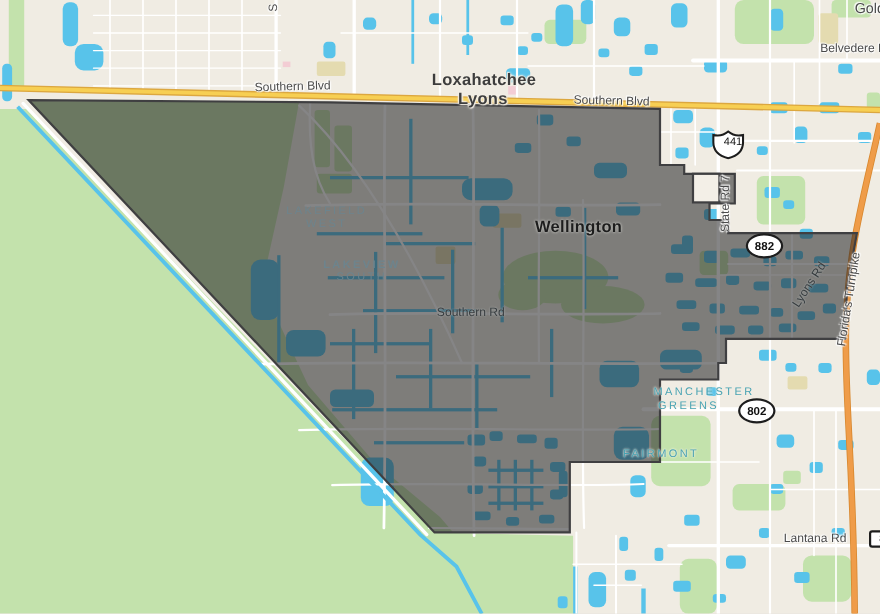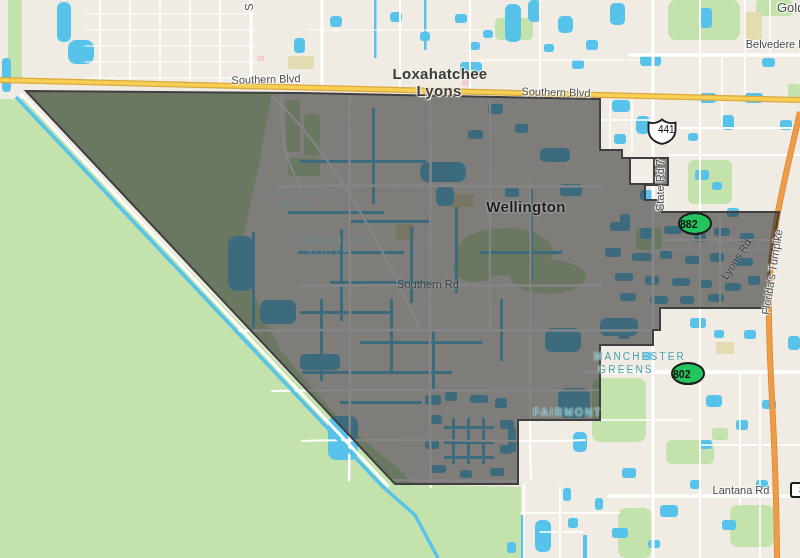--- a/index.html
+++ b/index.html
@@ -11,22 +11,22 @@
         text-shadow:0 0 2px #f3efe6,0 0 3px #f3efe6,1px 1px 1px #f3efe6,-1px -1px 1px #f3efe6;}
   .city-dim{font-size:15px;font-weight:600;color:#1d1d1d;letter-spacing:.3px;
         text-shadow:0 0 3px rgba(200,200,195,.85),0 0 2px rgba(200,200,195,.85);}
   .road{font-size:11px;color:#4b4b4b;
         text-shadow:0 0 2px #fff,0 0 2px #fff,1px 1px 1px #fff,-1px -1px 1px #fff;}
   .road-dim{font-size:11px;color:#373c3f;
         text-shadow:0 0 2px rgba(165,170,170,.8),0 0 2px rgba(165,170,170,.8);}
   .hood{font-size:10px;font-weight:500;letter-spacing:2.2px;color:#47a2b2;text-align:center;line-height:12px;
         text-shadow:0 0 2px #f3efe6,0 0 2px #f3efe6;}
   .hood-dim{font-size:10px;font-weight:500;letter-spacing:2.2px;color:#6d848d;text-align:right;line-height:11px;}
-  .oval-shield{position:absolute;width:34px;height:23px;background:#22c55e;border:2.5px solid #1d1d1d;
-        border-radius:50%;display:flex;align-items:center;
+  .oval-shield{position:absolute;width:34px;height:23px;background:#ffffff;border:2.5px solid #1d1d1d;
+        border-radius:50%;display:flex;align-items:center;justify-content:center;
         font-size:10.5px;font-weight:bold;color:#111;box-sizing:border-box;pointer-events:none;}
   .rect-shield{position:absolute;width:24px;height:16px;background:#fff;border:2px solid #1d1d1d;
         border-radius:3px;display:flex;align-items:center;justify-content:center;
         font-size:10px;font-weight:bold;color:#111;box-sizing:border-box;pointer-events:none;}
   .us-shield{position:absolute;width:32px;height:27px;pointer-events:none;}
   .us-shield svg{position:absolute;left:0;top:0;}
   .us-shield span{position:absolute;left:0;top:6px;width:100%;text-align:left;
         font-size:10px;font-weight:normal;color:#111;margin-left:12px;}
 </style>
 </head>
@@ -283,21 +283,21 @@
   <div class="lbl road" style="left:741px;top:490px;">Lantana Rd</div>
   <div class="lbl road" style="left:249px;top:7px;transform:translate(-50%,-50%) rotate(-90deg);">S</div>
   <div class="lbl road" style="left:777px;top:7px;transform:translate(0,-50%);font-size:13px;">Gold</div>
 
   <div class="lbl hood-dim" style="left:297px;top:192px;">LAKEFIELD</div>
   <div class="lbl hood-dim" style="left:297px;top:204px;">WEST</div>
   <div class="lbl hood-dim" style="left:329px;top:241px;font-weight:bold;">LAKEVIEW</div>
   <div class="lbl hood-dim" style="left:329px;top:252px;">SOUTH</div>
   <div class="lbl hood" style="left:626px;top:357px;margin-left:14px;">MANCHESTER</div>
   <div class="lbl hood" style="left:626px;top:370px;">GREENS</div>
-  <div class="lbl hood" style="left:568px;top:413px;">FAIRMONT</div>
+  <div class="lbl hood" style="left:601px;top:413px;">FAIRMONT</div>
 
   <div class="us-shield" style="left:646px;top:118px;">
     <svg width="32" height="27" viewBox="0 0 30 26">
       <path d="M15,1.5 C11.5,4.5 6.5,5.5 2,4.5 L2,11 C2,18.5 7,23 15,25 C23,23 28,18.5 28,11 L28,4.5 C23.5,5.5 18.5,4.5 15,1.5 Z" fill="#ffffff" stroke="#1d1d1d" stroke-width="1.8"></path>
     </svg>
     <span>441</span>
   </div>
   <div class="oval-shield" style="left:678px;top:212px;">
     <span>882</span>
   </div>

